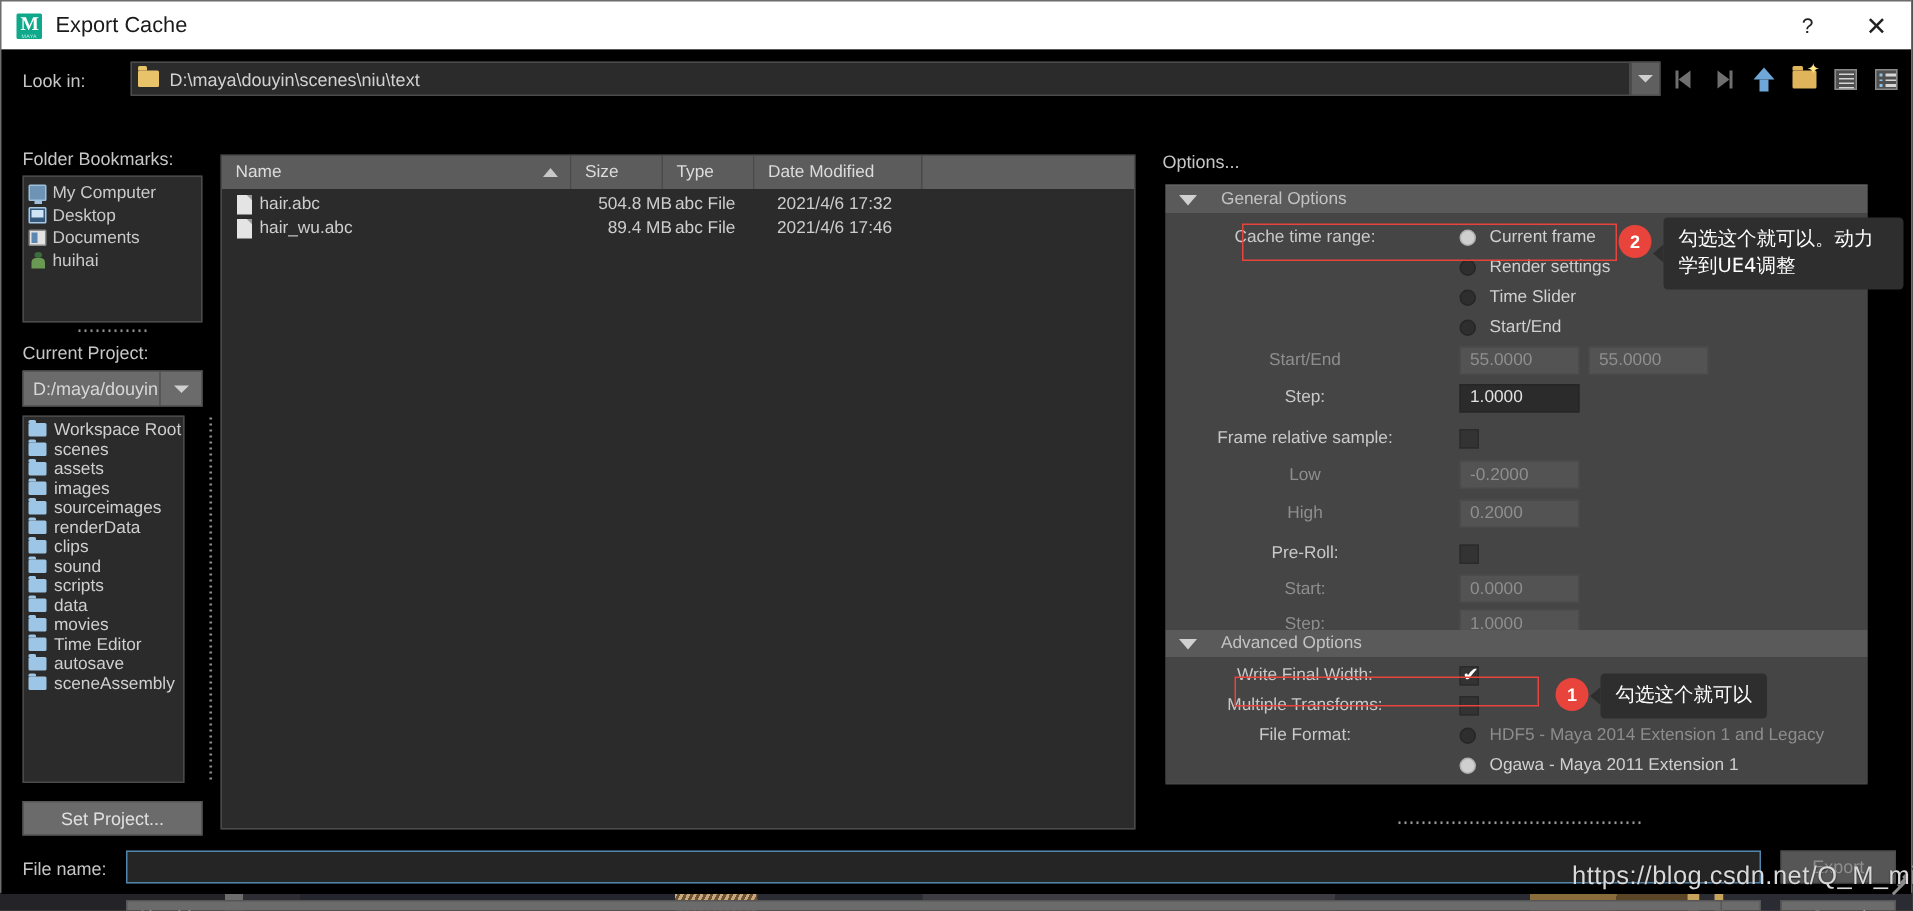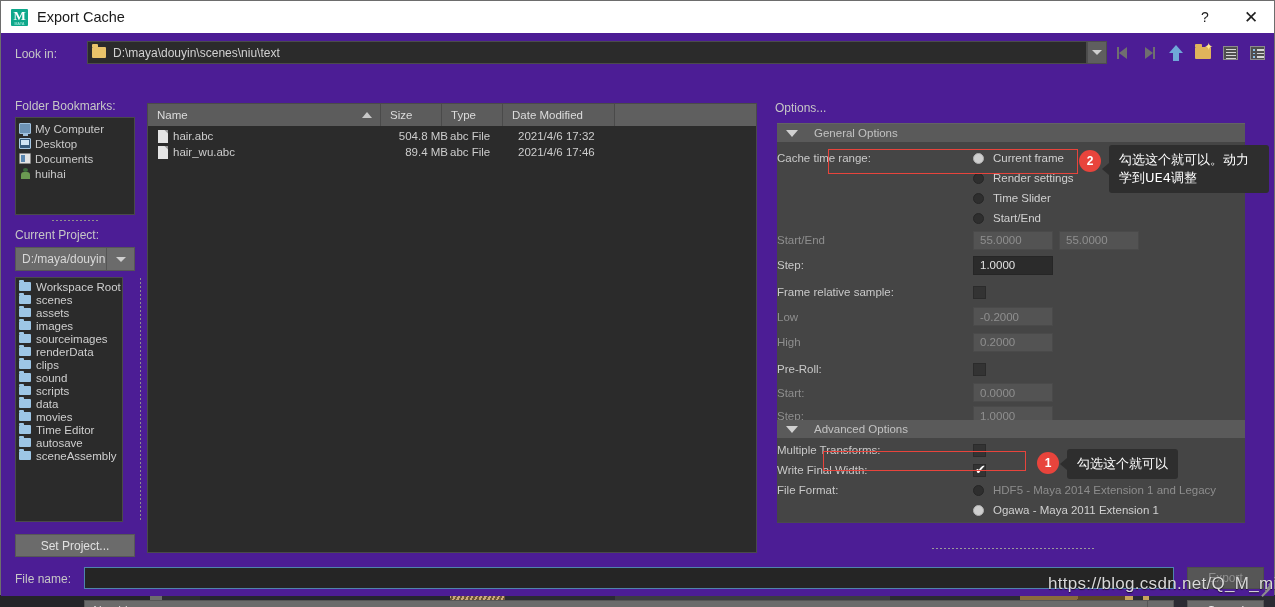--- a/index.html
+++ b/index.html
@@ -65,21 +65,21 @@
   }
   .tb-title { color:#1a1a1a; font-size:14.5px; font-family:"Liberation Sans", sans-serif; }
   .tb-buttons { position:absolute; right:0; top:0; height:32px; display:flex; }
   .tb-btn {
     width:46px; height:32px; display:flex; align-items:center; justify-content:center;
     color:#202020; font-size:14px;
   }
   .tb-btn.close { font-size:17px; font-weight:300; }
 
   
-  .dlg-body { position:relative; width:100%; height:563px; background:#4c1d95; }
+  .dlg-body { position:relative; width:100%; height:563px; background:#000000; }
 
   
   .lookin-row { position:absolute; left:0; top:8px; width:1275px; height:26px; }
   .lbl-lookin { position:absolute; left:14px; top:6px; font-size:12px; color:#c6c6c6; }
   .path-field {
     position:absolute; left:86px; top:0; width:1000px; height:23px;
     background:#2b2b2b; border:1px solid #4b4b4b;
     display:flex; align-items:center; padding-left:4px;
   }
   .folder-ico {
@@ -218,21 +218,21 @@
     color:#c2c2c2; font-size:11.5px;
   }
   .sect-header .tri {
     width:0;height:0;border-left:6px solid transparent;border-right:6px solid transparent;
     border-top:7px solid #d0d0d0; margin-left:9px; margin-right:16px;
   }
   .sect-body { background:#454545; position:relative; }
 
   .opt-row { position:relative; height:20px; display:flex; align-items:center; }
   .opt-label {
-    position:absolute; left:0; width:186px; text-align:left;
+    position:absolute; left:0; width:186px; text-align:center;
     font-size:11.5px; color:#c9c9c9;
   }
   .opt-label.dim { color:#8e8e8e; }
   .ctrl { position:absolute; left:196px; display:flex; align-items:flex-end; }
 
   .radio {
     width:11px;height:11px;border-radius:50%; background:#2e2e2e; border:1px solid #262626;
     margin-right:9px; flex:0 0 auto; position:relative;
   }
   .radio.on { background:#cfcfcf; border:1px solid #b0b0b0; }
@@ -623,29 +623,29 @@
             </div>
           </div>
         </div>
 
         <div class="sect-header">
           <span class="tri"></span>
           <span>Advanced Options</span>
         </div>
         <div class="sect-body" style="height:84px; padding-top:2px;">
           <div class="opt-row">
+            <div class="opt-label">Write Final Width:</div>
+            <div class="ctrl">
+              <span class="checkbox checked"></span>
+            </div>
+          </div>
+          <div class="opt-row">
             <div class="opt-label">Multiple Transforms:</div>
             <div class="ctrl">
               <span class="checkbox"></span>
-            </div>
-          </div>
-          <div class="opt-row">
-            <div class="opt-label">Write Final Width:</div>
-            <div class="ctrl">
-              <span class="checkbox checked"></span>
             </div>
           </div>
           <div class="opt-row">
             <div class="opt-label">File Format:</div>
             <div class="ctrl">
               <span class="radio"></span>
               <span class="radio-lbl dim">HDF5 - Maya 2014 Extension 1 and Legacy</span>
             </div>
           </div>
           <div class="opt-row">

